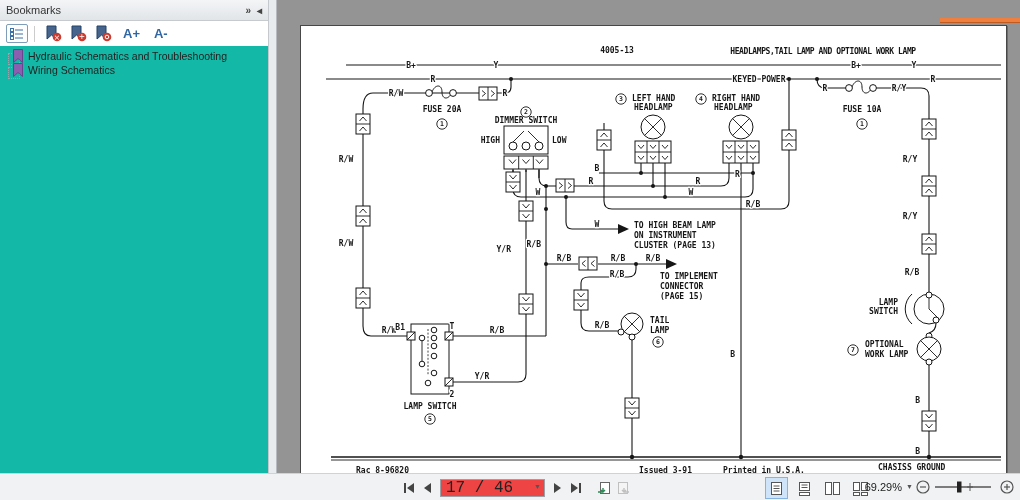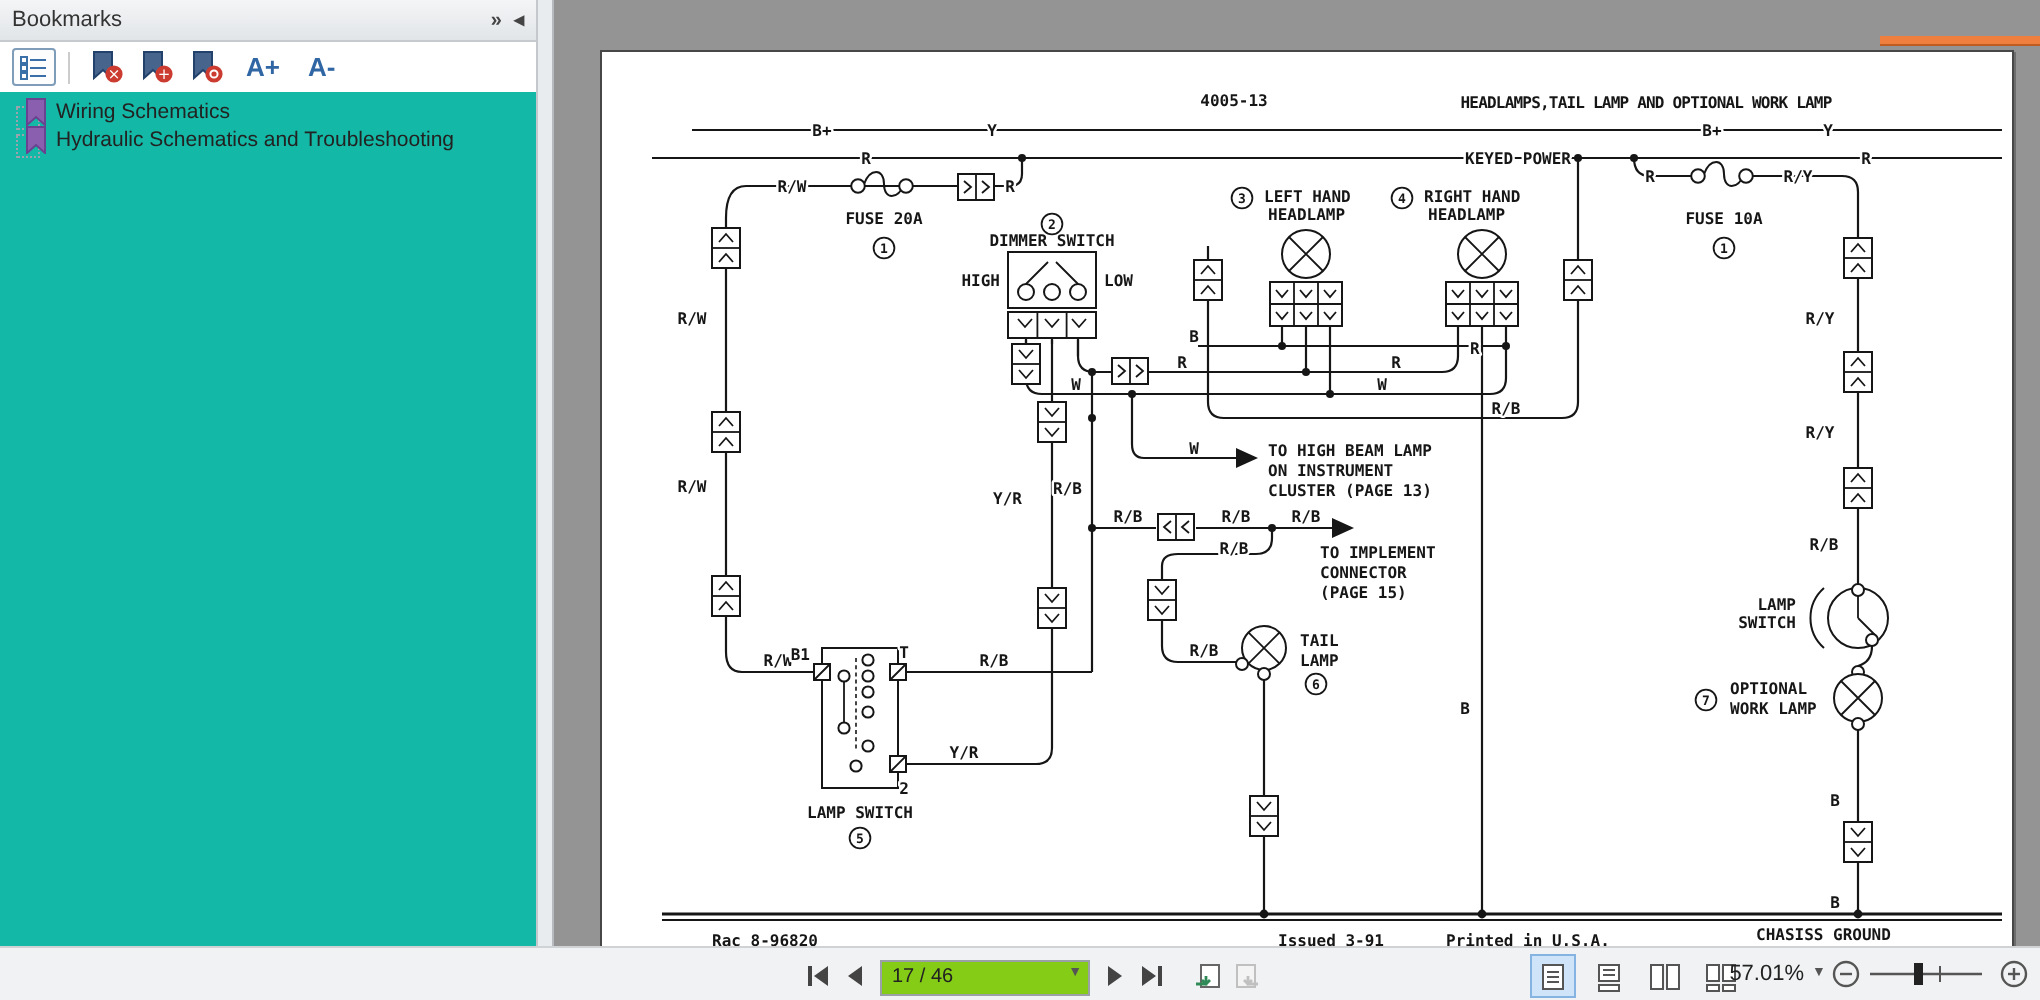--- a/index.html
+++ b/index.html
@@ -45,22 +45,22 @@
   #schematic .solidarrow{fill:#161616;stroke:none}
   #diagram-circled circle{fill:none;stroke:#161616;stroke-width:0.9}
   #diagram-circled text{font-size:6.5px;stroke-width:0}
 
   
   .statusbar{position:absolute;left:0;bottom:0;width:1020px;height:27px;background:#f1f2f3;
              border-top:1px solid #cfd3d6;box-sizing:border-box}
   .nav{position:absolute;left:400px;top:4px;display:flex;align-items:center}
   .navbtn{width:18px;height:18px;display:flex;align-items:center;justify-content:center}
   .pagebox{position:relative;margin:0 4px}
-  .pagebox input{width:84px;height:16px;border:1px solid #9aa0a6;font-size:10px;
-                 font-family:Liberation Sans, sans-serif;padding:0 14px 0 5px;color:#222;background:#84cc16}
+  .pagebox input{width:84px;height:16px;border:1px solid #9aa0a6;font-size:16px;
+                 font-family:Liberation Mono, monospace;padding:0 14px 0 5px;color:#222;background:#ef4444}
   .pagebox .caret{position:absolute;right:4px;top:5px;font-size:7px;color:#555}
   .viewbtns{position:absolute;left:765px;top:3px;display:flex}
   .vbtn{width:21px;height:20px;display:flex;align-items:center;justify-content:center;
         border:1px solid transparent;margin-right:5px}
   .vbtn.sel{background:#cfe4f8;border:1px solid #85b4e2}
   .zoomtxt{position:absolute;left:842px;top:7px;width:60px;text-align:right;font-size:11px;color:#222}
   .zcaret{position:absolute;left:906px;top:9px;font-size:7px;color:#555}
   .zoomctl{position:absolute;left:915px;top:4px}
 </style>
 </head>
@@ -108,28 +108,28 @@
     </span>
     <span class="fontbtn">A+</span>
     <span class="fontbtn">A-</span>
   </div>
   <div class="bm-list">
     <div class="bm-item">
       <span class="dotbox"></span>
       <svg class="flag" width="10" height="14" viewBox="0 0 10 14">
         <path d="M0.5 0.5 h9 v13 l-4.5 -4 l-4.5 4 z" fill="#8a5fb0" stroke="#6a4390"></path>
       </svg>
-      <span class="bm-label">Wiring Schematics</span>
+      <span class="bm-label">Hydraulic Schematics and Troubleshooting</span>
     </div>
     <div class="bm-item">
       <span class="dotbox"></span>
       <svg class="flag" width="10" height="14" viewBox="0 0 10 14">
         <path d="M0.5 0.5 h9 v13 l-4.5 -4 l-4.5 4 z" fill="#8a5fb0" stroke="#6a4390"></path>
       </svg>
-      <span class="bm-label">Hydraulic Schematics and Troubleshooting</span>
+      <span class="bm-label">Wiring Schematics</span>
     </div>
   </div>
 </div>
 <div class="gutter"></div>
 
 <div class="pdfarea">
   <div class="orange-strip"></div>
   <div class="page">
     <svg id="schematic" width="705" height="463" viewBox="0 0 705 463">
       <defs>
@@ -468,21 +468,21 @@
     <span class="vbtn">
       <svg width="17" height="15" viewBox="0 0 17 15">
         <rect x="1.5" y="1.5" width="6" height="8" fill="#fff" stroke="#555"></rect>
         <rect x="9.5" y="1.5" width="6" height="8" fill="#fff" stroke="#555"></rect>
         <rect x="1.5" y="11.5" width="6" height="3" fill="#fff" stroke="#555"></rect>
         <rect x="9.5" y="11.5" width="6" height="3" fill="#fff" stroke="#555"></rect>
       </svg>
     </span>
   </div>
 
-  <span class="zoomtxt">57.01%</span>
+  <span class="zoomtxt">69.29%</span>
   <span class="zcaret">▼</span>
 
   <svg class="zoomctl" width="100" height="18" viewBox="0 0 100 18">
     <g>
       <circle cx="8" cy="9" r="6" fill="none" stroke="#555" stroke-width="1.2"></circle>
       <line x1="5" y1="9" x2="11" y2="9" stroke="#555" stroke-width="1.2"></line>
     </g>
     <line x1="20" y1="9" x2="76" y2="9" stroke="#555" stroke-width="1.3"></line>
     <path d="M55 5 V13 M52 9 H58" stroke="#555" stroke-width="1"></path>
     <rect x="42" y="3.5" width="4.5" height="11" fill="#222"></rect>

